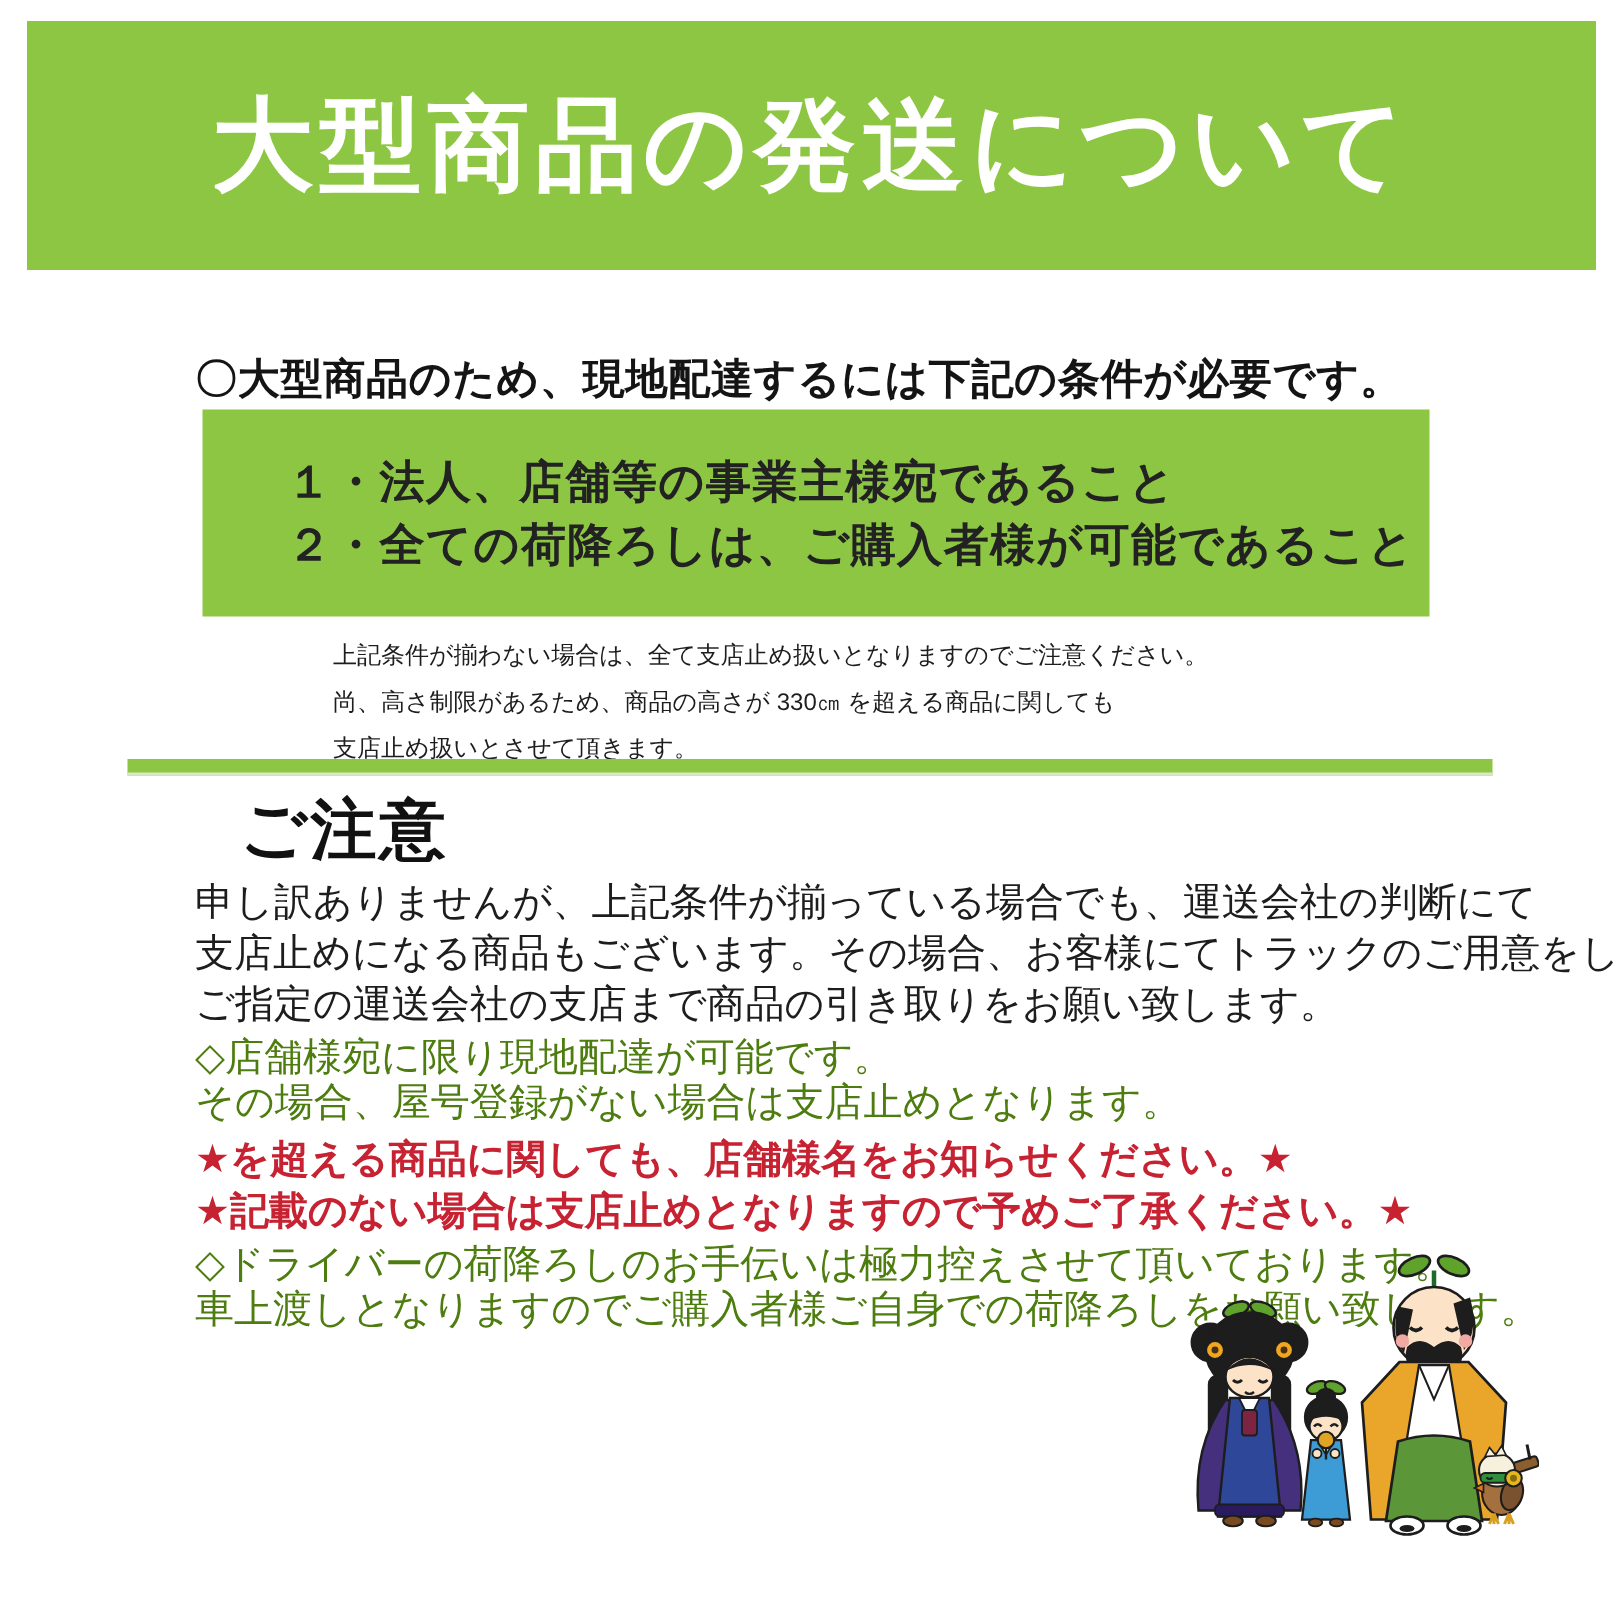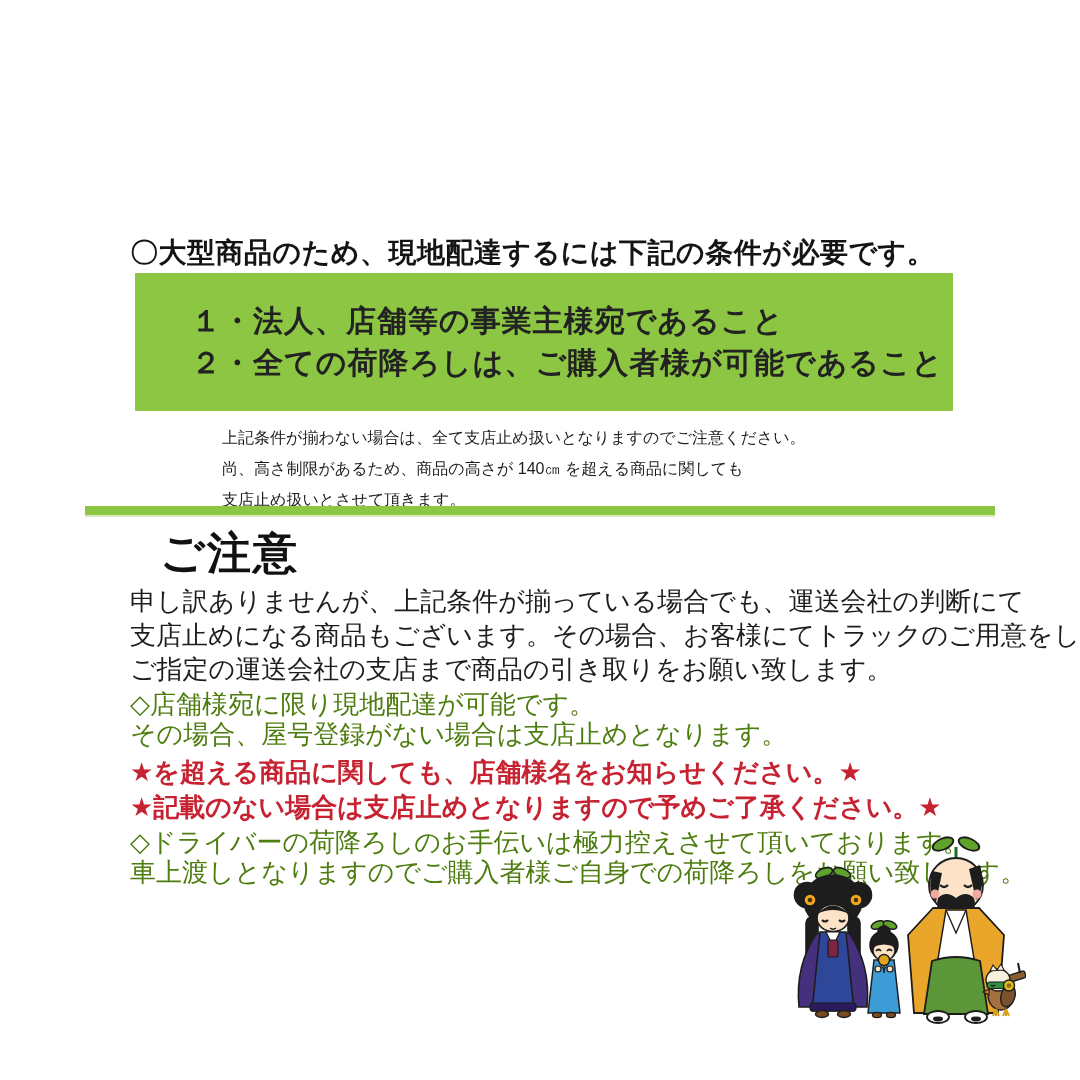--- a/index.html
+++ b/index.html
@@ -59,31 +59,34 @@
   
   .mascots{
     position:absolute;left:786px;top:833px;width:240px;height:192px;
   }
 </style>
 </head>
 <body>
 
 <div class="page">
 
+  <div class="header-banner">
+    <div class="header-title">大型商品の発送について</div>
+  </div>
 
   <div class="intro-heading">〇大型商品のため、現地配達するには下記の条件が必要です。</div>
 
   <div class="conditions-box">
     <div class="condition-line">１・法人、店舗等の事業主様宛であること</div>
     <div class="condition-line">２・全ての荷降ろしは、ご購入者様が可能であること</div>
   </div>
 
   <div class="conditions-note">
     <div>上記条件が揃わない場合は、全て支店止め扱いとなりますのでご注意ください。</div>
-    <div>尚、高さ制限があるため、商品の高さが 140㎝ を超える商品に関しても</div>
+    <div>尚、高さ制限があるため、商品の高さが 330㎝ を超える商品に関しても</div>
     <div>支店止め扱いとさせて頂きます。</div>
   </div>
 
   <div class="green-divider"></div>
 
   <div class="notice-heading">ご注意</div>
 
   <div class="notice-paragraph">
     <div>申し訳ありませんが、上記条件が揃っている場合でも、運送会社の判断にて</div>
     <div>支店止めになる商品もございます。その場合、お客様にてトラックのご用意をして頂き、</div>

